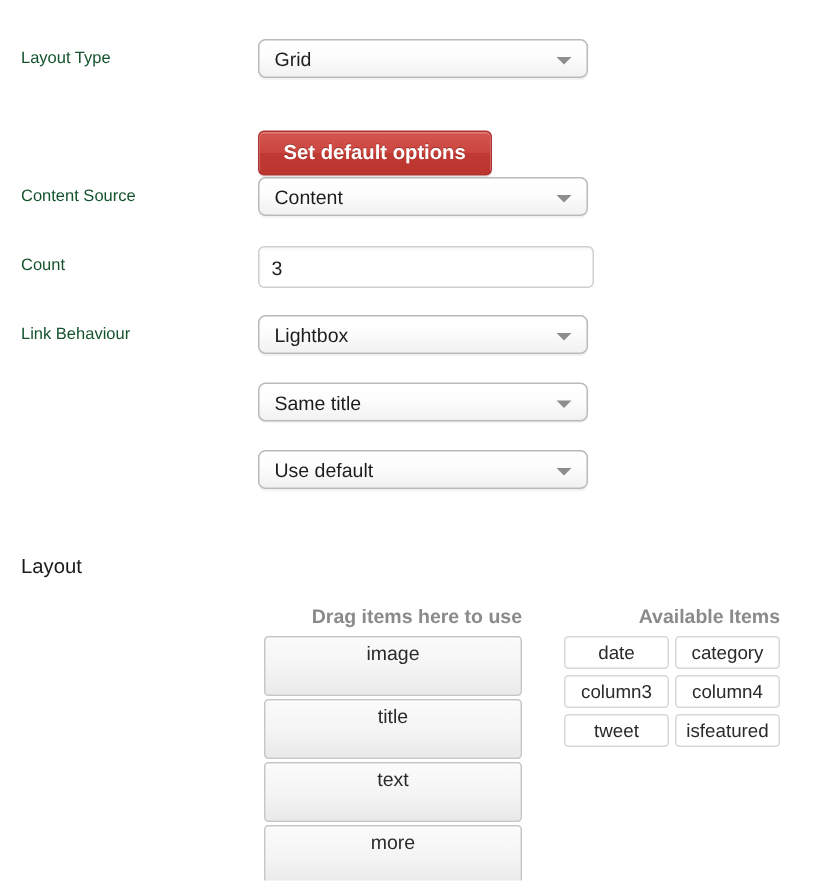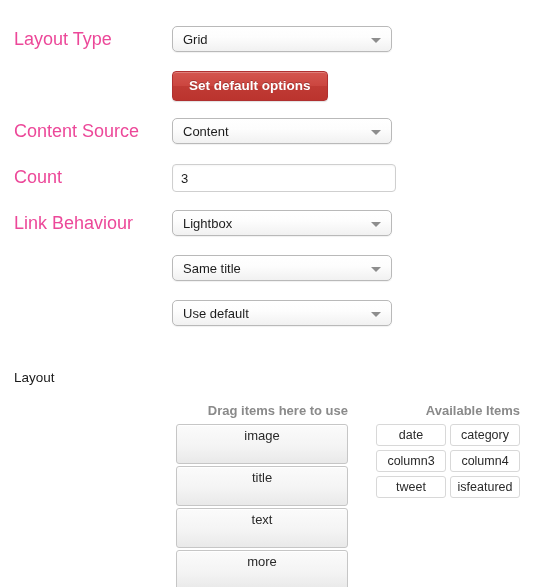--- a/index.html
+++ b/index.html
@@ -27,22 +27,22 @@
   .row {
     position: absolute;
     left: 0;
     width: 560px;
     height: 30px;
   }
   .row-label {
     position: absolute;
     left: 14px;
     top: 5px;
-    font-size: 18px;
-    color: #ec4899;
+    font-size: 11px;
+    color: #14532d;
     white-space: nowrap;
     line-height: 16px;
   }
 
   
   .select {
     position: absolute;
     left: 172px;
     top: 0;
     width: 220px;
@@ -89,21 +89,21 @@
     color: #1d1d1d;
     padding: 0 8px;
     outline: none;
     box-shadow: inset 0 1px 2px rgba(0,0,0,0.04);
   }
 
   
   .btn-red {
     position: absolute;
     left: 172px;
-    top: 71px;
+    top: 87px;
     height: 30px;
     padding: 0 16px;
     box-sizing: border-box;
     border: 1px solid #b03030;
     border-radius: 4px;
     background: linear-gradient(to bottom, #d4564f 0%, #cb453f 50%, #c03a34 51%, #bb342e 100%);
     color: #ffffff;
     font-family: "Liberation Sans", sans-serif;
     font-size: 13.5px;
     font-weight: bold;

